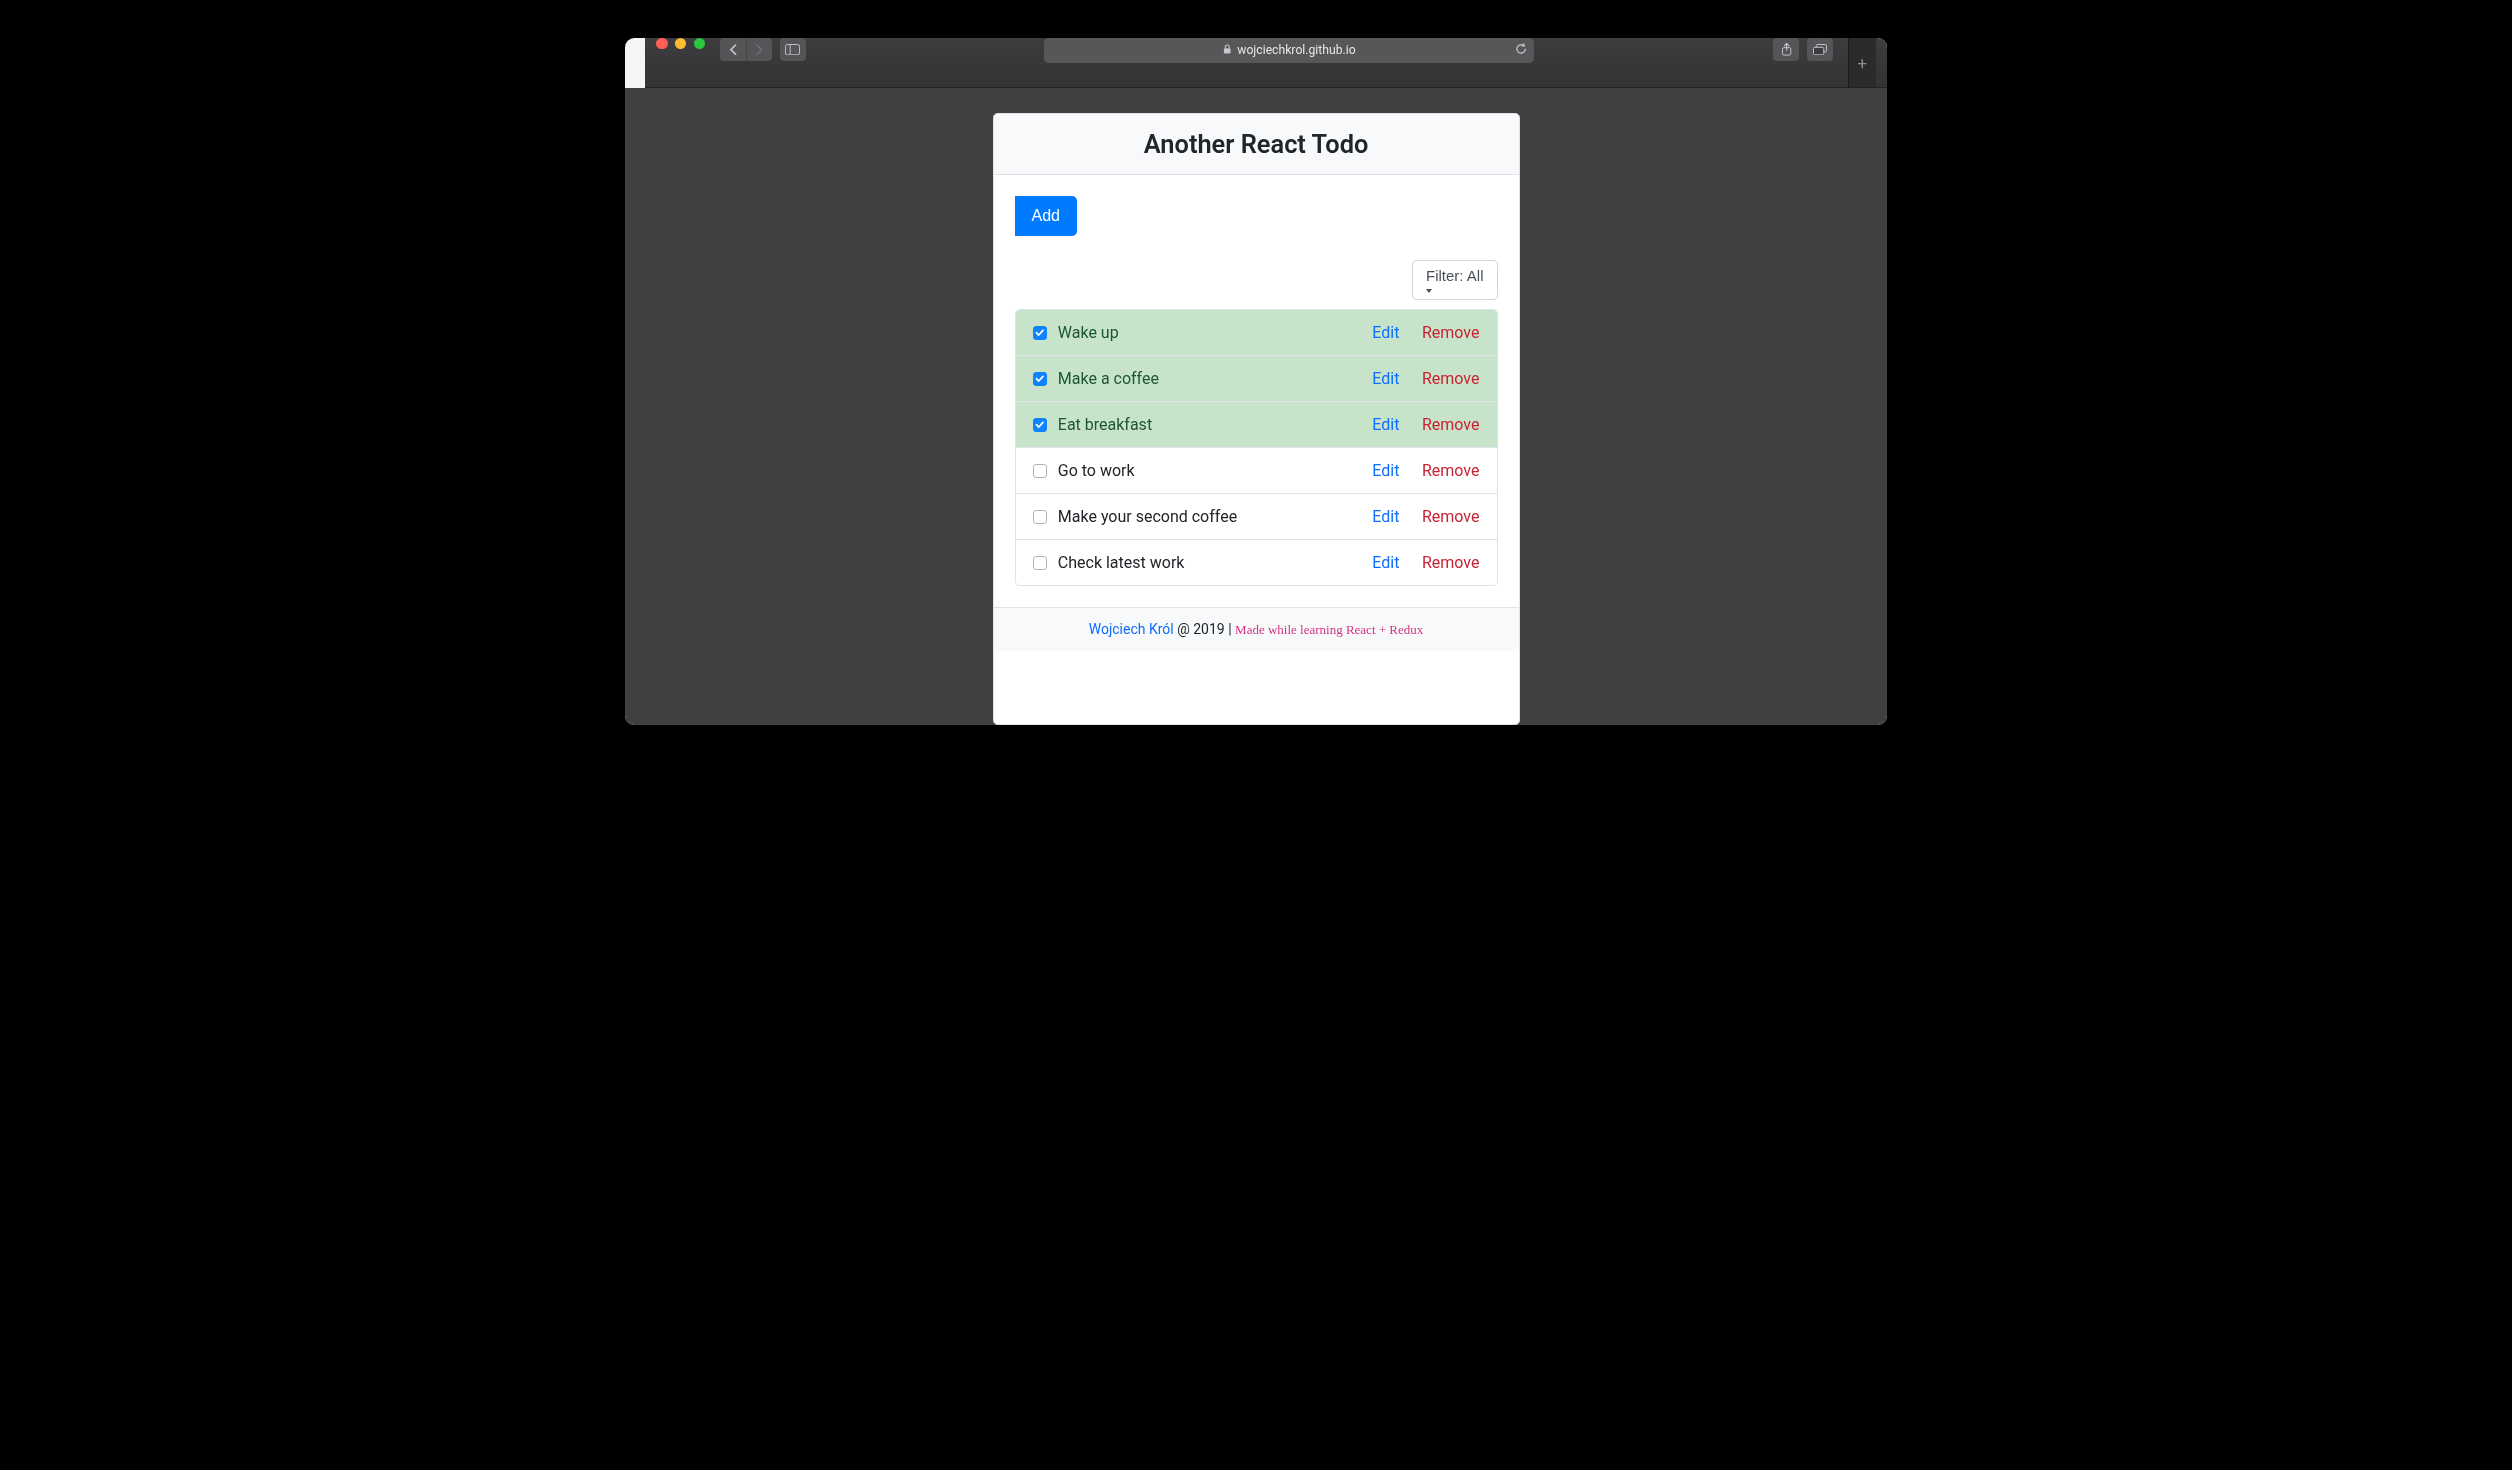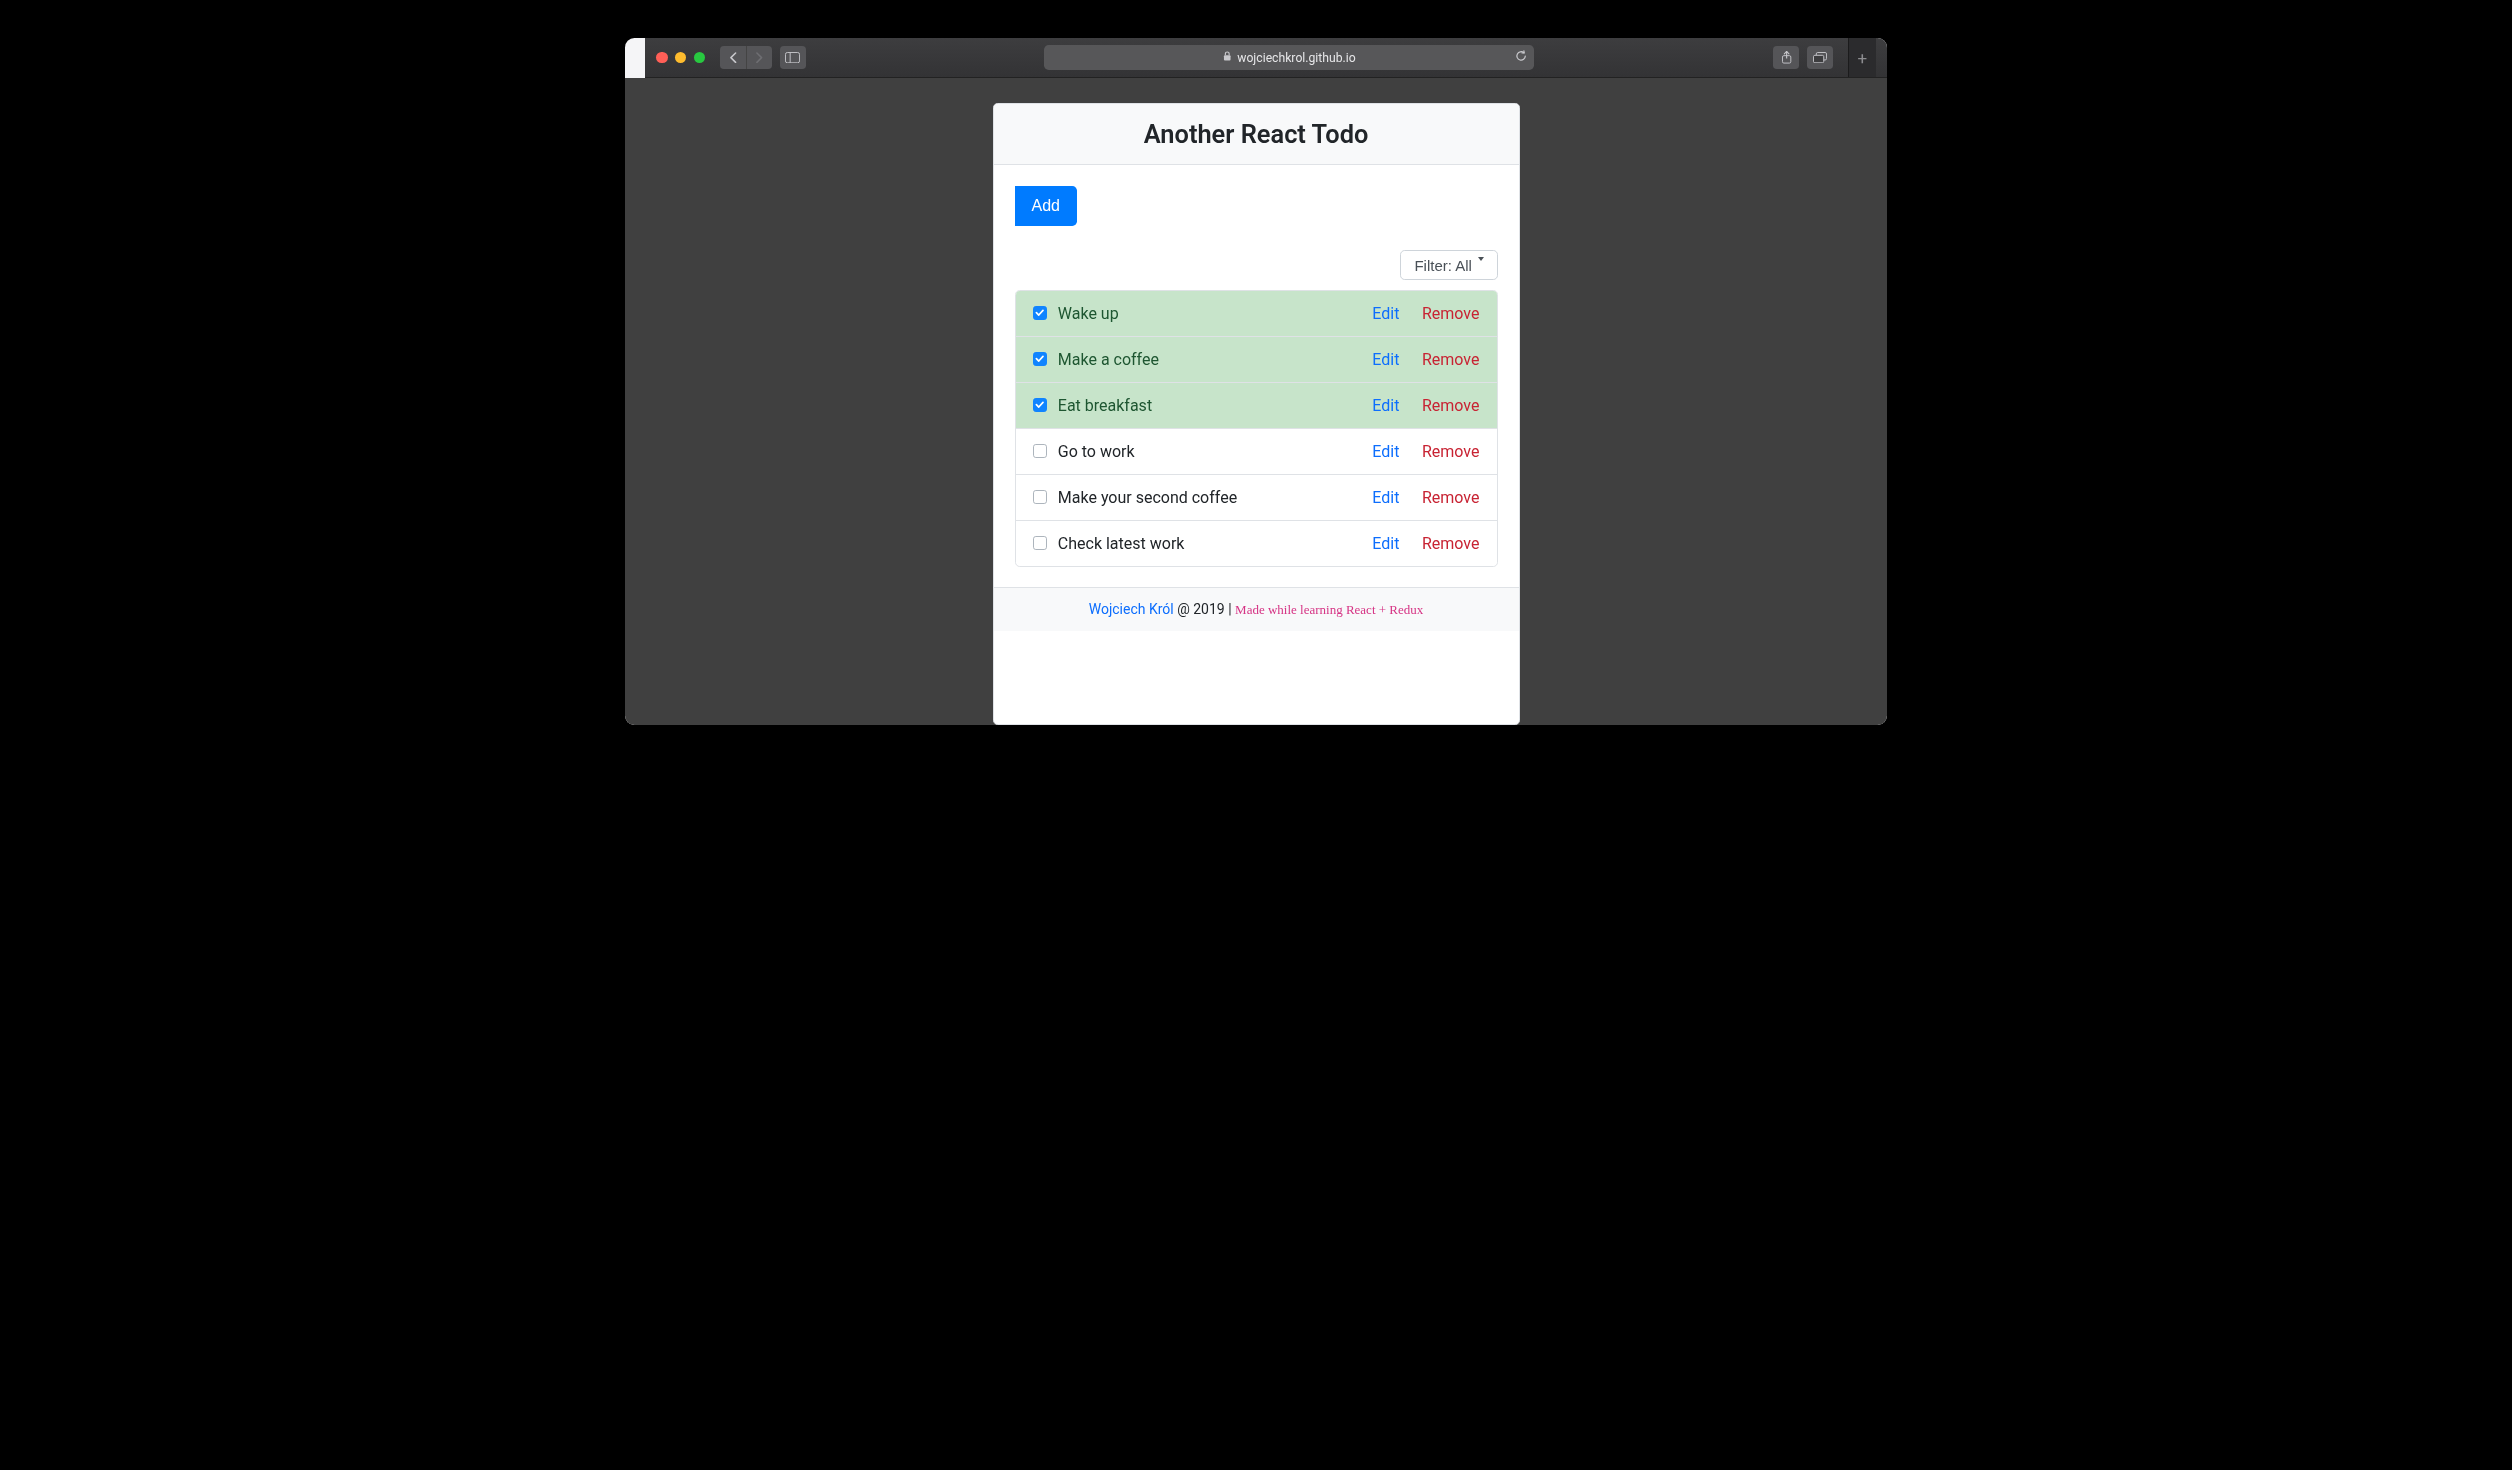--- a/index.html
+++ b/index.html
@@ -20,24 +20,24 @@
     border-radius: 9.4px;
     overflow: hidden;
     box-shadow: 0 28px 75px rgba(0,0,0,0.5);
     display: flex;
     flex-direction: column;
     min-height: 687px;
   }
 
   
   .titlebar {
-    height: 40px;
+    height: 50px;
     background: linear-gradient(#3d3d3f, #333335);
     display: flex;
-    align-items: center;
+    align-items: flex-start;
     padding: 0 11.3px;
     gap: 7.5px;
     border-bottom: 0.9px solid #222;
     margin-left: 20px;
   }
   .traffic { display: flex; gap: 7.5px; align-items: center; margin-right: 7.5px;}
   .dot { width: 11.3px; height: 11.3px; border-radius: 50%; }
   .dot.red { background:#ff5f57; }
   .dot.yellow{ background:#febc2e; }
   .dot.green { background:#28c840; }
@@ -147,20 +147,21 @@
     border:0.9px solid #ced4da;
     background:#fff;
     color:#495057;
     font-size:15px;
     padding:5.6px 13px;
     border-radius:4.7px;
     cursor:pointer;
     display:flex;
     align-items:flex-start;
     gap:5.6px;
+    flex-direction:column;
   }
   .caret {
     width:0;height:0;
     border-left:3.8px solid transparent;
     border-right:3.8px solid transparent;
     border-top:4.7px solid #495057;
   }
 
   .list {
     border:0.9px solid #dfe2e6;

